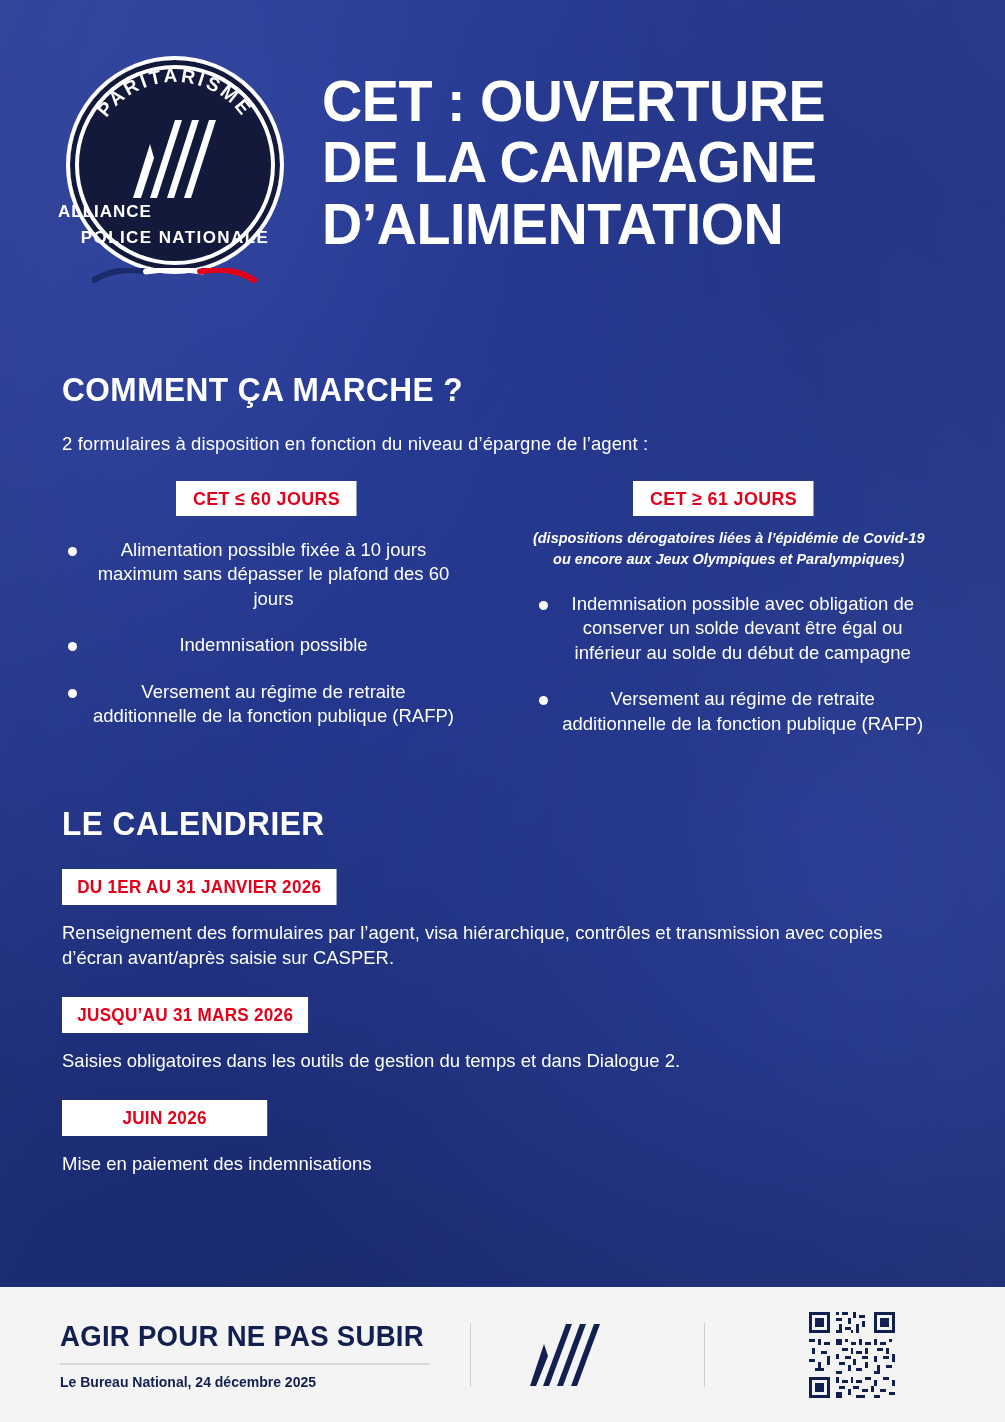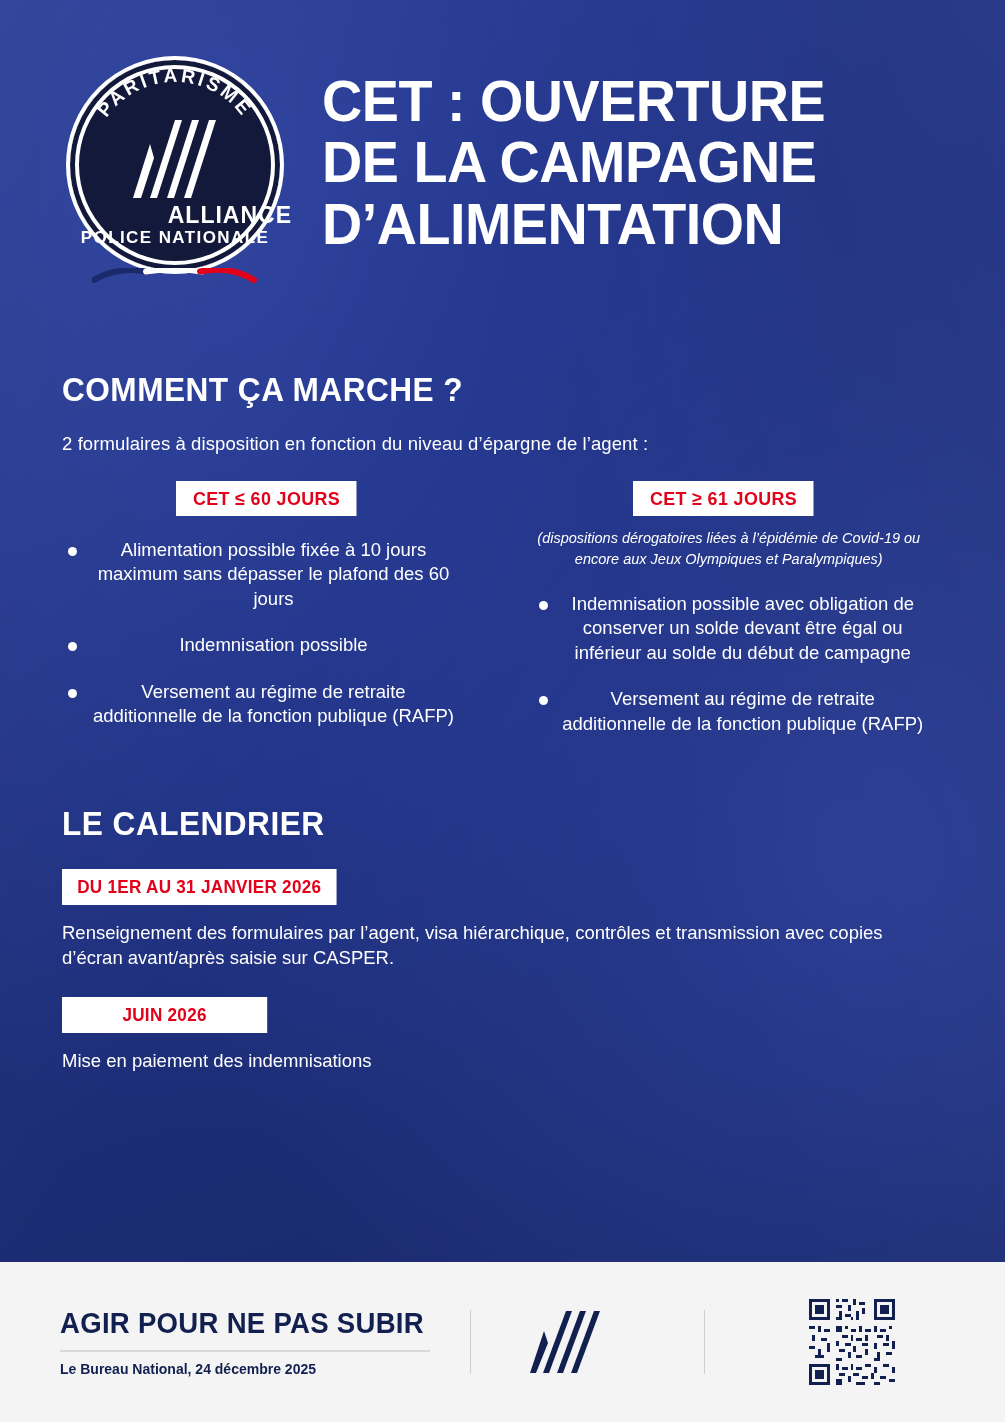--- a/index.html
+++ b/index.html
@@ -57,23 +57,23 @@
     font-size: 19px;
     font-weight: bold;
     letter-spacing: 3px;
   }
   .logo-chevrons {
     position:absolute; top: 78px; left: 62px;
     width: 110px; height: 78px;
   }
   .logo-alliance {
     position: absolute; top: 160px; left: 0; width: 234px;
-    text-align: right;
+    text-align: left;
     color: #fff;
-    font-size: 23px; font-weight: bold;
+    font-size: 17px; font-weight: bold;
     letter-spacing: 1px;
   }
   .logo-sub {
     position: absolute; top: 186px; left: 0; width: 234px;
     text-align: center;
     color: #fff;
     font-size: 17px; font-weight: bold;
     letter-spacing: 1.4px;
   }
   .logo-flag { position:absolute; top: 226px; left: 34px; width: 166px; height: 16px; }
@@ -129,20 +129,21 @@
     transform: scaleX(0.94);
     transform-origin: left center;
   }
   .note {
     color: #ffffff;
     font-style: italic;
     font-size: 14.5px;
     line-height: 1.45;
     margin-top: 12px;
     max-width: 410px;
+    font-weight: bold;
   }
   ul.bullets { list-style: none; margin-top: 22px; }
   ul.bullets li {
     position: relative;
     color: #ffffff;
     font-size: 18.5px;
     line-height: 1.32;
     padding-left: 28px;
     margin-bottom: 22px;
     max-width: 395px;
@@ -177,21 +178,21 @@
     font-size: 18.5px;
     line-height: 1.35;
     margin-top: 16px;
     max-width: 870px;
   }
 
   
   .footer {
     position: absolute;
     left: 0; bottom: 0;
-    width: 1005px; height: 160px;
+    width: 1005px; height: 135px;
     background: #f4f4f4;
     z-index: 3;
     display: flex;
     align-items: center;
   }
   .footer-left { padding-left: 60px; width: 470px; }
   .footer-slogan {
     color: #12204f;
     font-size: 29px;
     font-weight: 900;
@@ -276,20 +277,24 @@
     </div>
 
     <div class="calendar">
       <div class="section-title">LE CALENDRIER</div>
 
       <div class="cal-item">
         <div class="cal-tag">DU 1ER AU 31 JANVIER 2026</div>
         <div class="cal-text">Renseignement des formulaires par l’agent, visa hiérarchique, contrôles et transmission avec copies d’écran avant/après saisie sur CASPER.</div>
       </div>
 
+      <div class="cal-item">
+        <div class="cal-tag">JUSQU’AU 31 MARS 2026</div>
+        <div class="cal-text">Saisies obligatoires dans les outils de gestion du temps et dans Dialogue 2.</div>
+      </div>
 
       <div class="cal-item">
         <div class="cal-tag center">JUIN 2026</div>
         <div class="cal-text">Mise en paiement des indemnisations</div>
       </div>
     </div>
   </div>
 
   <div class="footer">
     <div class="footer-left">

